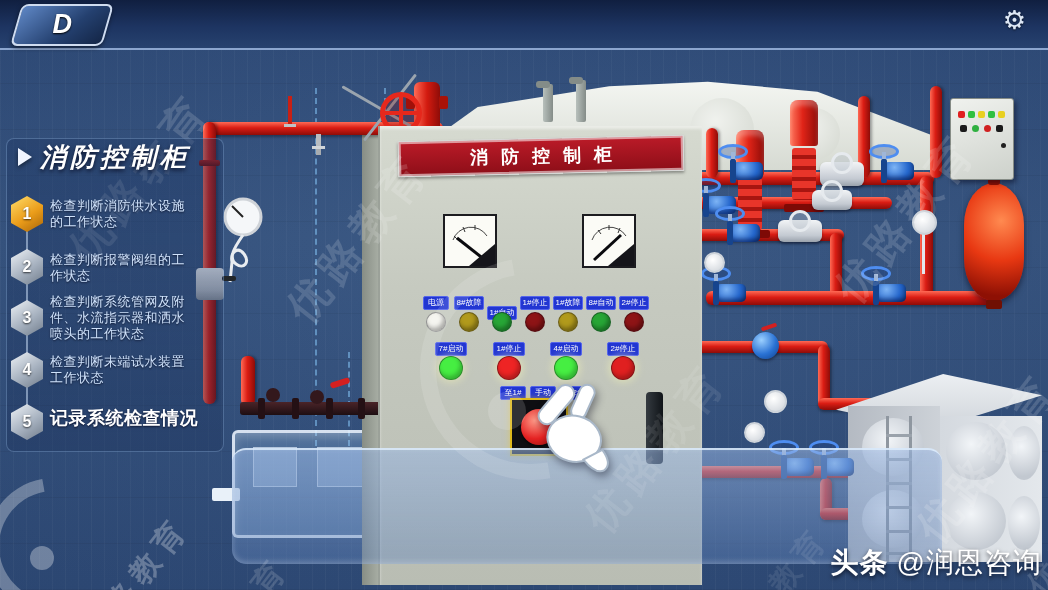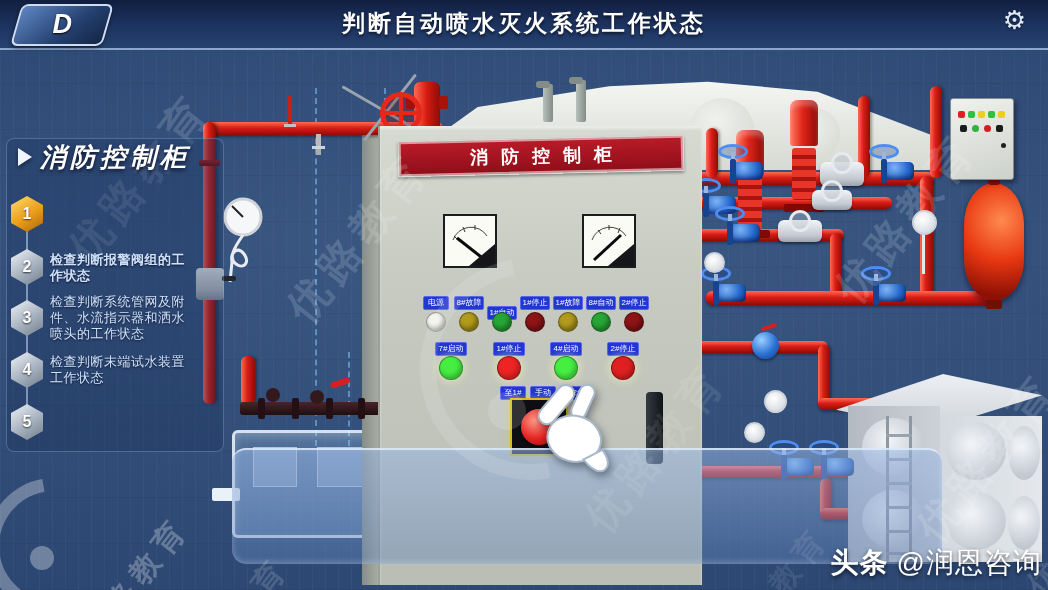--- a/index.html
+++ b/index.html
@@ -430,40 +430,41 @@
       <rect x="16" y="4" width="17" height="46" rx="8.5" transform="rotate(26 24 27)"></rect>
       <rect x="42" y="0" width="15" height="36" rx="7.5" transform="rotate(10 49 18)"></rect>
       <ellipse cx="50" cy="56" rx="27" ry="23"></ellipse>
       <path d="M64 74 q16 12 23 5 q6 -8 -7 -19 z"></path>
     </g>
   </svg>
 
   <div class="cappanel"></div>
 
   <div class="header">
-    <div class="title">判断自动喷水灭火系统工作状态</div>
     <div class="logo">
         <span>D</span>
       </div>
     <div class="gear">⚙</div>
   </div>
 
   <div class="sidebar"></div>
   <div class="sb-title">
     <span class="tri"></span><span>消防控制柜</span>
   </div>
   <div class="sb-line"></div>
   <div class="hex gold" style="left:11px;top:196px;">1</div>
   <div class="hex silver" style="left:11px;top:249px;">2</div>
   <div class="hex silver" style="left:11px;top:300px;">3</div>
   <div class="hex silver" style="left:11px;top:352px;">4</div>
   <div class="hex silver" style="left:11px;top:404px;">5</div>
-  <div class="step-text" style="top:252px;font-weight:bold;">检查判断报警阀组的工作状态</div>
+  <div class="step-text" style="top:198px;">检查判断消防供水设施的工作状态</div>
+  <div class="step-text" style="top:252px;">检查判断报警阀组的工作状态</div>
   <div class="step-text" style="top:354px;">检查判断末端试水装置工作状态</div>
   <div class="step-text" style="top:294px;">检查判断系统管网及附件、水流指示器和洒水喷头的工作状态</div>
+  <div class="step-text em" style="top:408px;">记录系统检查情况</div>
 
   <span class="wm" style="left:40px;top:150px;">优路教育</span>
   <span class="wm" style="left:258px;top:210px;">优路教育</span>
   <span class="wm" style="left:806px;top:190px;">优路教育</span>
   <span class="wm dim" style="left:556px;top:420px;">优路教育</span>
   <span class="wm" style="left:888px;top:430px;">优路教育</span>
   <span class="wm bright small" style="left:60px;top:560px;">优路教育</span>
   <span class="wm small" style="left:160px;top:600px;">优路教育</span>
   <span class="wm small dim" style="left:700px;top:570px;">优路教育</span>
   <span class="wm small" style="left:1005px;top:510px;">优路教育</span>

